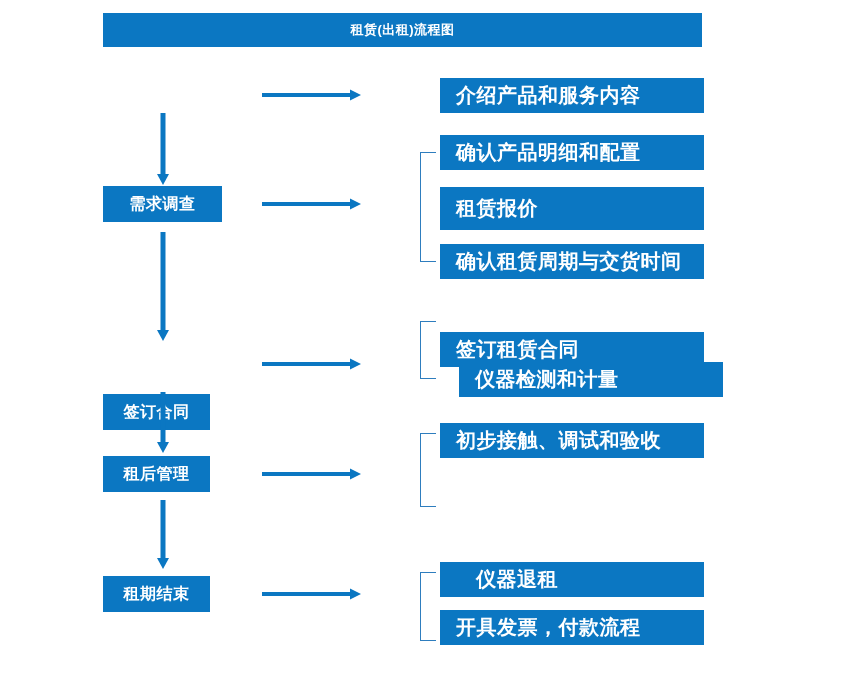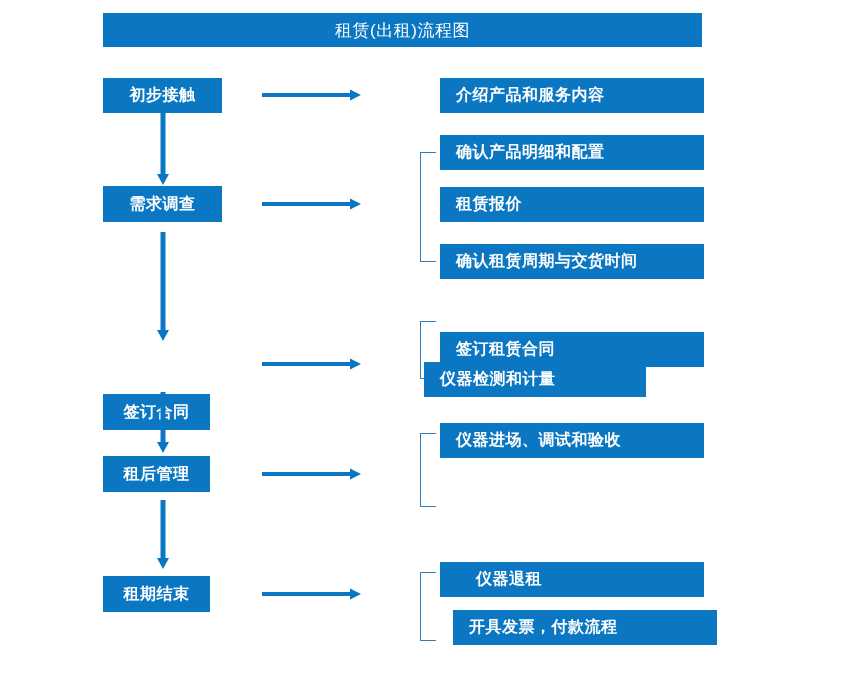--- a/index.html
+++ b/index.html
@@ -14,37 +14,37 @@
   
   .title-bar{
     position:absolute;
     left:103px;top:13px;
     width:599px;height:34px;
     background:#0B77C2;
     display:flex;align-items:center;justify-content:center;
   }
   .title-bar .t{
     color:#ffffff;
-    font-size:17px;
-    font-weight:normal;
+    font-size:13px;
+    font-weight:bold;
     letter-spacing:.5px;
     white-space:nowrap;
     text-align:center;
   }
 
   
   .box{
     position:absolute;
     background:#0B77C2;
     display:flex;align-items:center;
     box-sizing:border-box;
   }
   .box .lbl{
     color:#ffffff;
-    font-size:16px;
+    font-size:20px;
     font-weight:bold;
     white-space:nowrap;
     letter-spacing:.5px;
   }
   .box.left{justify-content:center;}
   .box.left .lbl{font-size:16px;}
   .box.right{padding-left:16px;justify-content:flex-start;}
 
   
   .arrow-h{
@@ -69,23 +69,20 @@
 </style>
 </head>
 <body>
 
 <div id="canvas">
 
   <div class="title-bar">
     <span class="t">租赁(出租)流程图</span>
   </div>
 
-  <div class="box left" style="left:103px;top:78px;width:119px;height:35px;">
-    <span class="lbl">初步接触</span>
-  </div>
 
   <div class="arrow-h" style="left:262px;top:88px;width:100px;">
     <svg width="100" height="14" viewBox="0 0 100 14">
       <line x1="0" y1="7" x2="90" y2="7" stroke="#0B77C2" stroke-width="4"></line>
       <polygon points="88,1.5 99,7 88,12.5" fill="#0B77C2"></polygon>
     </svg>
   </div>
 
   <div class="arrow-v" style="left:156px;top:113px;width:14px;">
     <svg width="14" height="73" viewBox="0 0 14 73">
@@ -114,21 +111,21 @@
       <line x1="7" y1="0" x2="7" y2="100" stroke="#0B77C2" stroke-width="5"></line>
       <polygon points="1,98 13,98 7,109" fill="#0B77C2"></polygon>
     </svg>
   </div>
 
   <div class="bracket" style="left:420px;top:152px;height:110px;"></div>
 
   <div class="box right" style="left:440px;top:135px;width:264px;height:35px;font-family:Liberation Mono, monospace;">
     <span class="lbl">确认产品明细和配置</span>
   </div>
-  <div class="box right" style="left:440px;top:187px;width:264px;height:35px;">
+  <div class="box right" style="left:440px;top:187px;width:264px;height:43px;">
     <span class="lbl">租赁报价</span>
   </div>
   <div class="box right" style="left:440px;top:244px;width:264px;height:35px;">
     <span class="lbl">确认租赁周期与交货时间</span>
   </div>
 
   <div class="box left" style="left:103px;top:346px;width:107px;height:36px;margin-top:48px;">
     <span class="lbl">签订合同</span>
   </div>
 
@@ -144,21 +141,21 @@
       <line x1="7" y1="0" x2="7" y2="52" stroke="#0B77C2" stroke-width="5"></line>
       <polygon points="1,50 13,50 7,61" fill="#0B77C2"></polygon>
     </svg>
   </div>
 
   <div class="bracket" style="left:420px;top:321px;height:58px;"></div>
 
   <div class="box right" style="left:440px;top:313px;width:264px;height:35px;margin-top:19px;">
     <span class="lbl">签订租赁合同</span>
   </div>
-  <div class="box right" style="left:424px;top:362px;width:222px;height:35px;">
+  <div class="box right" style="left:459px;top:362px;width:264px;height:35px;">
     <span class="lbl">仪器检测和计量</span>
   </div>
 
   <div class="box left" style="left:103px;top:456px;width:107px;height:36px;">
     <span class="lbl">租后管理</span>
   </div>
 
   <div class="arrow-h" style="left:262px;top:467px;width:100px;">
     <svg width="100" height="14" viewBox="0 0 100 14">
       <line x1="0" y1="7" x2="90" y2="7" stroke="#0B77C2" stroke-width="4"></line>
@@ -169,36 +166,36 @@
   <div class="arrow-v" style="left:156px;top:500px;width:14px;">
     <svg width="14" height="70" viewBox="0 0 14 70">
       <line x1="7" y1="0" x2="7" y2="60" stroke="#0B77C2" stroke-width="5"></line>
       <polygon points="1,58 13,58 7,69" fill="#0B77C2"></polygon>
     </svg>
   </div>
 
   <div class="bracket" style="left:420px;top:433px;height:74px;"></div>
 
   <div class="box right" style="left:440px;top:423px;width:264px;height:35px;">
-    <span class="lbl">仪器进场、调试和验收</span>
+    <span class="lbl">初步接触、调试和验收</span>
   </div>
 
   <div class="box left" style="left:103px;top:576px;width:107px;height:36px;">
     <span class="lbl">租期结束</span>
   </div>
 
   <div class="arrow-h" style="left:262px;top:587px;width:100px;">
     <svg width="100" height="14" viewBox="0 0 100 14">
       <line x1="0" y1="7" x2="90" y2="7" stroke="#0B77C2" stroke-width="4"></line>
       <polygon points="88,1.5 99,7 88,12.5" fill="#0B77C2"></polygon>
     </svg>
   </div>
 
   <div class="bracket" style="left:420px;top:572px;height:69px;"></div>
 
   <div class="box right" style="left:440px;top:562px;width:264px;height:35px;padding-left:36px;">
     <span class="lbl">仪器退租</span>
   </div>
-  <div class="box right" style="left:440px;top:610px;width:264px;height:35px;margin-left:13px;">
+  <div class="box right" style="left:440px;top:610px;width:264px;height:35px;">
     <span class="lbl">开具发票，付款流程</span>
   </div>
 
 </div>
 
 </body></html>

